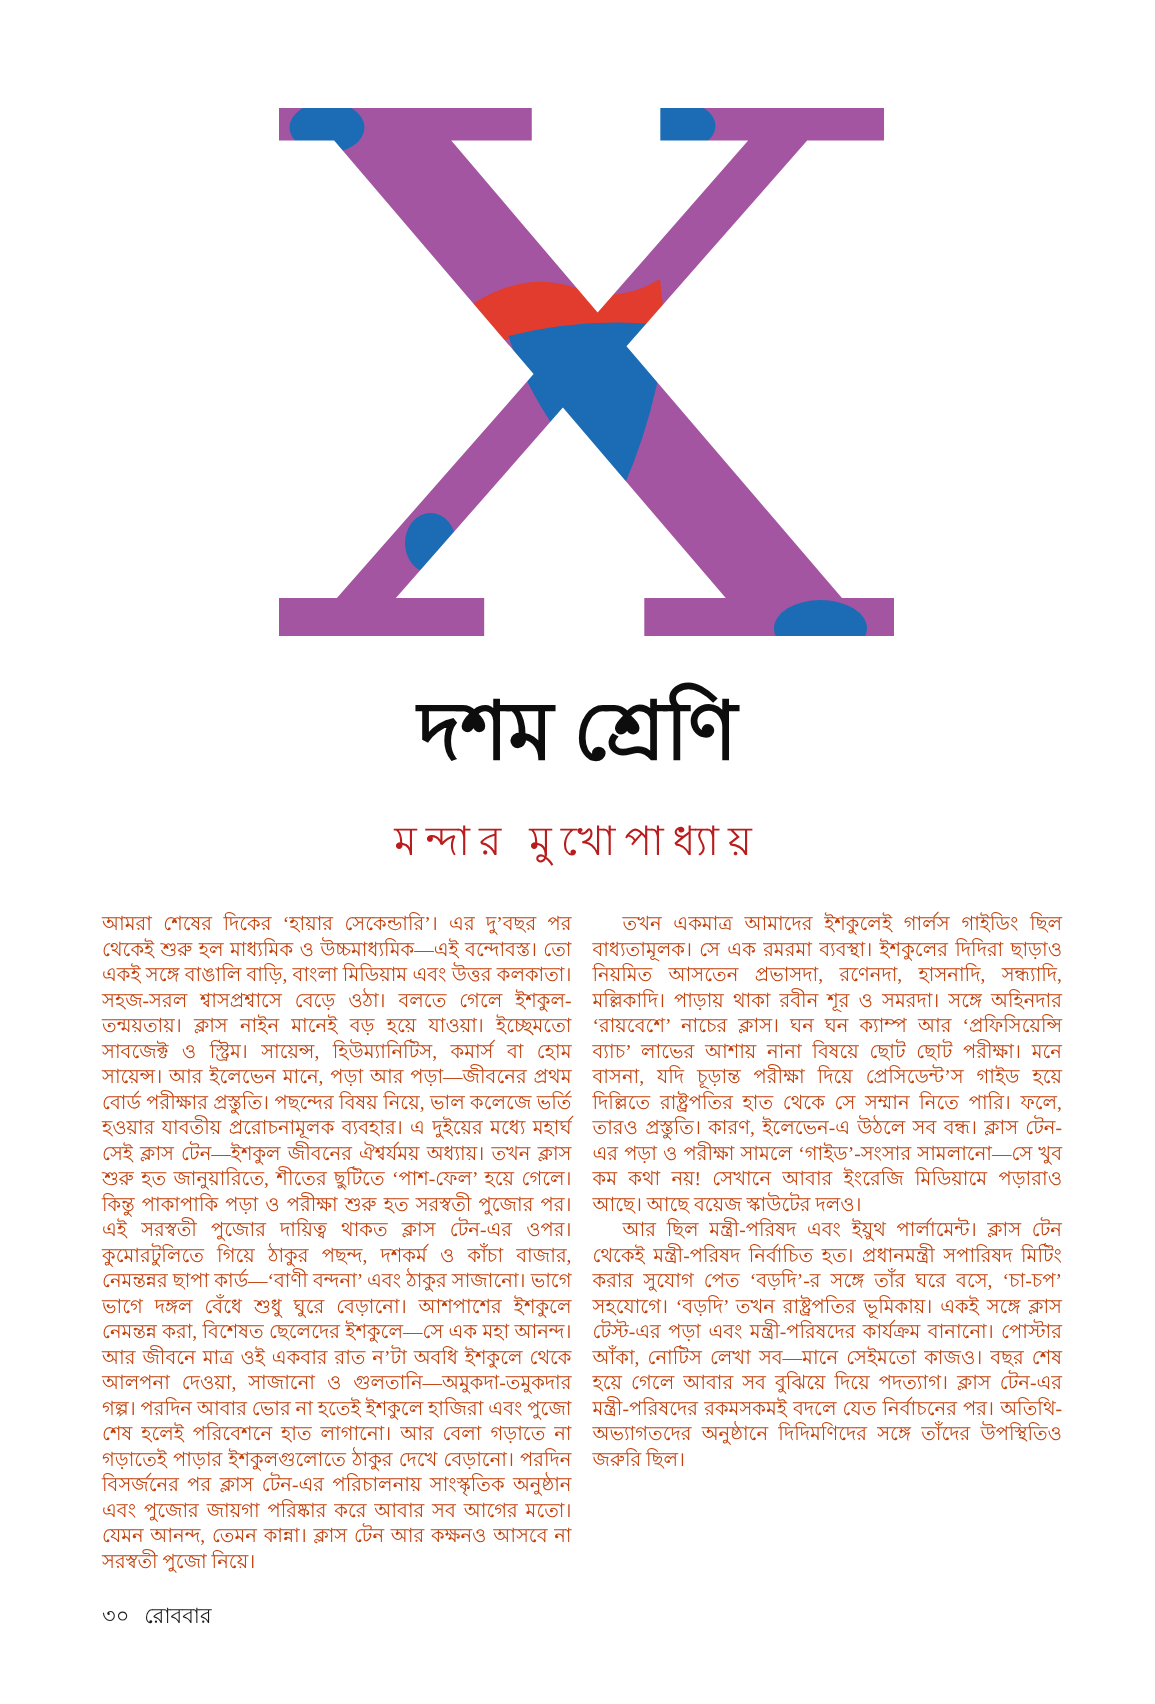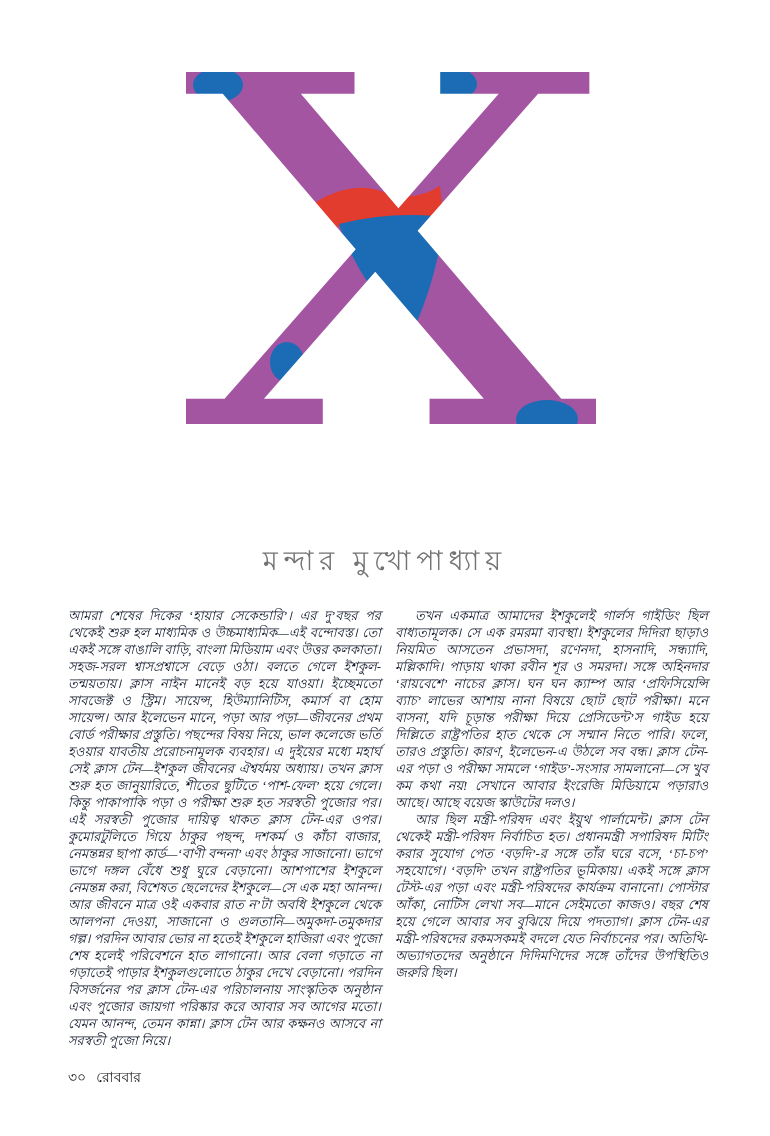--- a/index.html
+++ b/index.html
@@ -36,36 +36,35 @@
     line-height:1.25;
     font-weight:bold;
     color:#0d0d0d;
   }
   .author {
     position:absolute;
     top:540px; left:0; width:100%;
     text-align:center;
     font-size:27px;
     letter-spacing:6px;
-    color:#737373;
+    color:#b91c1c;
   }
   .columns {
     position:absolute;
     top:607px; left:68px;
     width:640px;
     display:flex;
     gap:14px;
   }
   .col {
     width:313px;
     font-size:13px;
     line-height:17px;
     text-align:justify;
-    color:#0f172a;
-    font-style:italic;
+    color:#c2410c;
   }
   .col p { margin:0; }
   .col p.indent { text-indent:20px; }
   .footer {
     position:absolute;
     top:1066px; left:68px;
     font-size:14px;
     color:#1a1a1a;
     display:flex;
     gap:10px;
@@ -90,20 +89,21 @@
         <ellipse cx="264" cy="12" rx="27" ry="17" fill="#1B6CB4"></ellipse>
         <path d="M130,130 Q165,108 198,120 Q226,131 254,114 L258,150 Q218,166 186,158 Q154,149 132,160 Z" fill="#E23C2E"></path>
         <path d="M153,152 Q200,140 250,144 L252,184 Q244,220 230,252 Q216,268 203,254 Q191,224 174,198 Q159,172 153,152 Z" fill="#1B6CB4"></path>
         <ellipse cx="101" cy="290" rx="17" ry="20" fill="#1B6CB4"></ellipse>
         <ellipse cx="361" cy="347" rx="31" ry="19" fill="#1B6CB4"></ellipse>
       </g>
     </svg>
   </div>
 
 
+  <h1 class="title">দশম শ্রেণি</h1>
 
   <div class="author">মন্দার মুখোপাধ্যায়</div>
 
   <div class="columns">
     <div class="col">
       <p>আমরা শেষের দিকের ‘হায়ার সেকেন্ডারি’। এর দু’বছর পর থেকেই শুরু হল মাধ্যমিক ও উচ্চমাধ্যমিক—এই বন্দোবস্ত। তো একই সঙ্গে বাঙালি বাড়ি, বাংলা মিডিয়াম এবং উত্তর কলকাতা। সহজ-সরল শ্বাসপ্রশ্বাসে বেড়ে ওঠা। বলতে গেলে ইশকুল-তন্ময়তায়। ক্লাস নাইন মানেই বড় হয়ে যাওয়া। ইচ্ছেমতো সাবজেক্ট ও স্ট্রিম। সায়েন্স, হিউম্যানিটিস, কমার্স বা হোম সায়েন্স। আর ইলেভেন মানে, পড়া আর পড়া—জীবনের প্রথম বোর্ড পরীক্ষার প্রস্তুতি। পছন্দের বিষয় নিয়ে, ভাল কলেজে ভর্তি হওয়ার যাবতীয় প্ররোচনামূলক ব্যবহার। এ দুইয়ের মধ্যে মহার্ঘ সেই ক্লাস টেন—ইশকুল জীবনের ঐশ্বর্যময় অধ্যায়। তখন ক্লাস শুরু হত জানুয়ারিতে, শীতের ছুটিতে ‘পাশ-ফেল’ হয়ে গেলে। কিন্তু পাকাপাকি পড়া ও পরীক্ষা শুরু হত সরস্বতী পুজোর পর। এই সরস্বতী পুজোর দায়িত্ব থাকত ক্লাস টেন-এর ওপর। কুমোরটুলিতে গিয়ে ঠাকুর পছন্দ, দশকর্ম ও কাঁচা বাজার, নেমন্তন্নর ছাপা কার্ড—‘বাণী বন্দনা’ এবং ঠাকুর সাজানো। ভাগে ভাগে দঙ্গল বেঁধে শুধু ঘুরে বেড়ানো। আশপাশের ইশকুলে নেমন্তন্ন করা, বিশেষত ছেলেদের ইশকুলে—সে এক মহা আনন্দ। আর জীবনে মাত্র ওই একবার রাত ন’টা অবধি ইশকুলে থেকে আলপনা দেওয়া, সাজানো ও গুলতানি—অমুকদা-তমুকদার গল্প। পরদিন আবার ভোর না হতেই ইশকুলে হাজিরা এবং পুজো শেষ হলেই পরিবেশনে হাত লাগানো। আর বেলা গড়াতে না গড়াতেই পাড়ার ইশকুলগুলোতে ঠাকুর দেখে বেড়ানো। পরদিন বিসর্জনের পর ক্লাস টেন-এর পরিচালনায় সাংস্কৃতিক অনুষ্ঠান এবং পুজোর জায়গা পরিষ্কার করে আবার সব আগের মতো। যেমন আনন্দ, তেমন কান্না। ক্লাস টেন আর কক্ষনও আসবে না সরস্বতী পুজো নিয়ে।</p>
     </div>
     <div class="col">
       <p class="indent">তখন একমাত্র আমাদের ইশকুলেই গার্লস গাইডিং ছিল বাধ্যতামূলক। সে এক রমরমা ব্যবস্থা। ইশকুলের দিদিরা ছাড়াও নিয়মিত আসতেন প্রভাসদা, রণেনদা, হাসনাদি, সন্ধ্যাদি, মল্লিকাদি। পাড়ায় থাকা রবীন শূর ও সমরদা। সঙ্গে অহিনদার ‘রায়বেশে’ নাচের ক্লাস। ঘন ঘন ক্যাম্প আর ‘প্রফিসিয়েন্সি ব্যাচ’ লাভের আশায় নানা বিষয়ে ছোট ছোট পরীক্ষা। মনে বাসনা, যদি চূড়ান্ত পরীক্ষা দিয়ে প্রেসিডেন্ট’স গাইড হয়ে দিল্লিতে রাষ্ট্রপতির হাত থেকে সে সম্মান নিতে পারি। ফলে, তারও প্রস্তুতি। কারণ, ইলেভেন-এ উঠলে সব বন্ধ। ক্লাস টেন-এর পড়া ও পরীক্ষা সামলে ‘গাইড’-সংসার সামলানো—সে খুব কম কথা নয়! সেখানে আবার ইংরেজি মিডিয়ামে পড়ারাও আছে। আছে বয়েজ স্কাউটের দলও।</p>
       <p class="indent">আর ছিল মন্ত্রী-পরিষদ এবং ইয়ুথ পার্লামেন্ট। ক্লাস টেন থেকেই মন্ত্রী-পরিষদ নির্বাচিত হত। প্রধানমন্ত্রী সপারিষদ মিটিং করার সুযোগ পেত ‘বড়দি’-র সঙ্গে তাঁর ঘরে বসে, ‘চা-চপ’ সহযোগে। ‘বড়দি’ তখন রাষ্ট্রপতির ভূমিকায়। একই সঙ্গে ক্লাস টেস্ট-এর পড়া এবং মন্ত্রী-পরিষদের কার্যক্রম বানানো। পোস্টার আঁকা, নোটিস লেখা সব—মানে সেইমতো কাজও। বছর শেষ হয়ে গেলে আবার সব বুঝিয়ে দিয়ে পদত্যাগ। ক্লাস টেন-এর মন্ত্রী-পরিষদের রকমসকমই বদলে যেত নির্বাচনের পর। অতিথি-অভ্যাগতদের অনুষ্ঠানে দিদিমণিদের সঙ্গে তাঁদের উপস্থিতিও জরুরি ছিল।</p>

